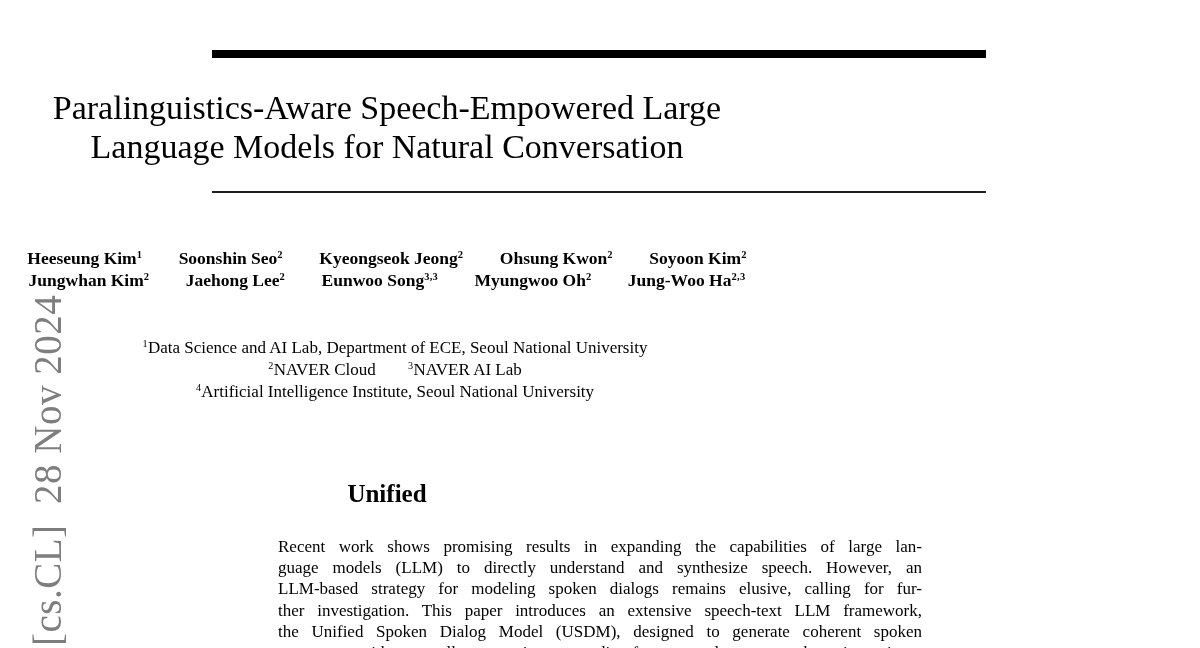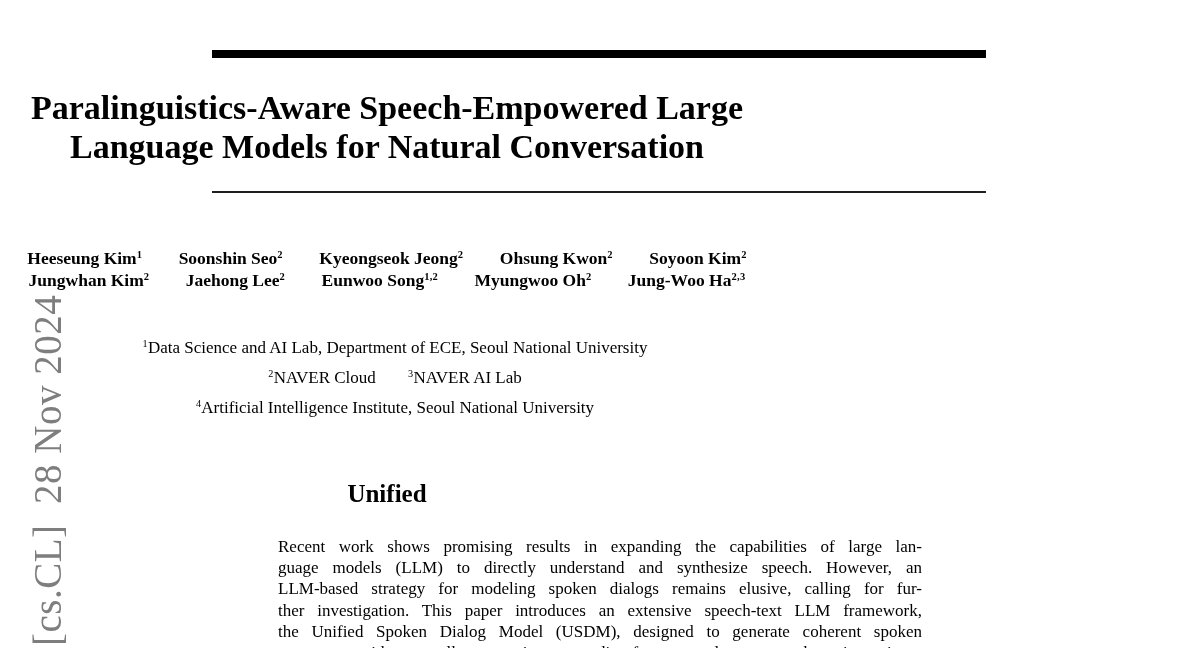--- a/index.html
+++ b/index.html
@@ -32,21 +32,21 @@
     width: 774px; height: 8px; background: #000000;
   }
   .rule-thin {
     position: absolute; left: 212px; top: 191px;
     width: 774px; height: 2px; background: #1f1f1f;
   }
 
   .paper-title {
     position: absolute; left: 0; width: 774px; top: 88px;
     text-align: center;
-    font-weight: bold;
+    font-weight: normal;
     font-size: 34px;
     line-height: 39px;
   }
 
   .authors {
     position: absolute; left: 0; width: 774px; top: 247px;
     text-align: center;
     font-weight: bold;
     font-size: 17.5px;
     line-height: 22px;
@@ -61,21 +61,21 @@
   }
 
   .affiliations {
     position: absolute; left: 0; width: 774px; top: 337px;
     text-align: center;
     font-size: 17px;
     line-height: 22px;
     padding-left: 8px;
   }
   .affil-part { display: inline-block; white-space: nowrap; }
-  .affil-line2 .affil-part { margin: 8px 14px; text-align: right; }
+  .affil-line2 .affil-part { margin: 0 14px; text-align: right; }
 
   .abstract-heading {
     position: absolute; left: 0; width: 774px; top: 479px;
     text-align: center;
     font-weight: bold;
     font-size: 25px;
     line-height: 30px;
   }
 
   .abstract-body {
@@ -109,21 +109,21 @@
     <div>
       <span class="author"><span>Heeseung Kim</span><sup class="s">1</sup></span>
       <span class="author"><span>Soonshin Seo</span><sup class="s">2</sup></span>
       <span class="author"><span>Kyeongseok Jeong</span><sup class="s">2</sup></span>
       <span class="author"><span>Ohsung Kwon</span><sup class="s">2</sup></span>
       <span class="author"><span>Soyoon Kim</span><sup class="s">2</sup></span>
     </div>
     <div>
       <span class="author"><span>Jungwhan Kim</span><sup class="s">2</sup></span>
       <span class="author"><span>Jaehong Lee</span><sup class="s">2</sup></span>
-      <span class="author"><span>Eunwoo Song</span><sup class="s">1,2</sup></span>
+      <span class="author"><span>Eunwoo Song</span><sup class="s">3,3</sup></span>
       <span class="author"><span>Myungwoo Oh</span><sup class="s">2</sup></span>
       <span class="author"><span>Jung-Woo Ha</span><sup class="s">2,3</sup></span>
     </div>
   </div>
 
   <div class="affiliations">
     <div>
       <span class="affil-part"><sup class="s">1</sup><span>Data Science and AI Lab, Department of ECE, Seoul National University</span></span>
     </div>
     <div class="affil-line2">

